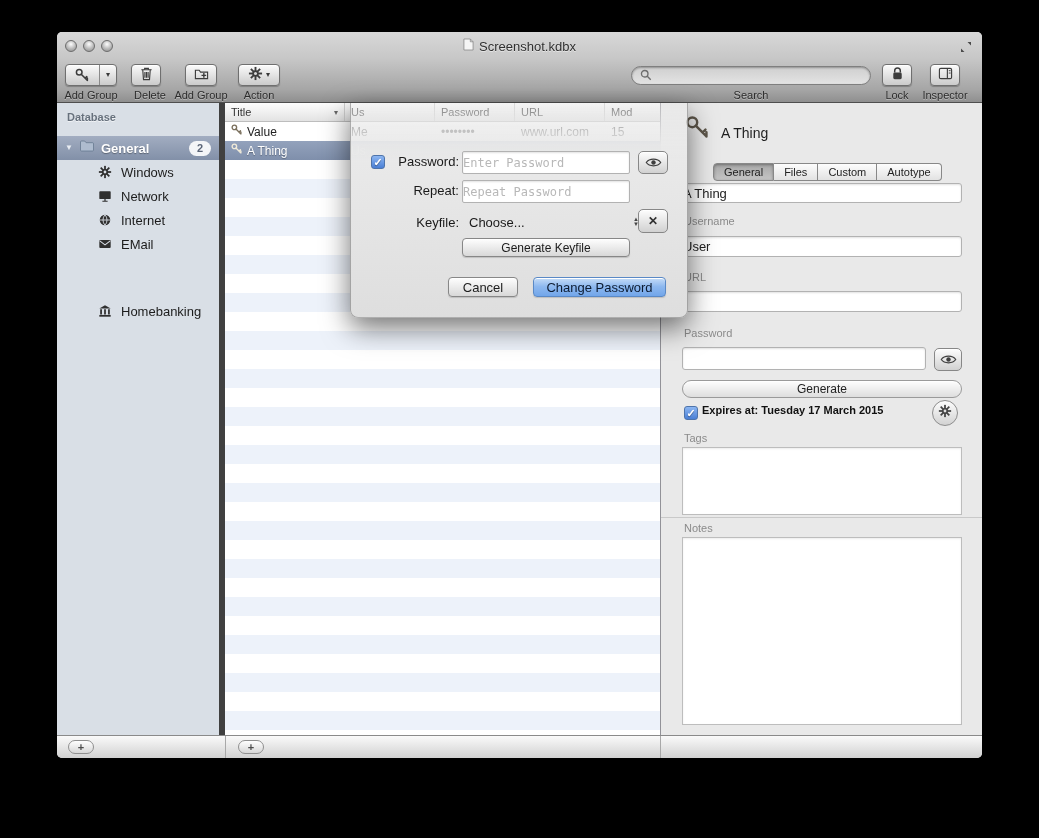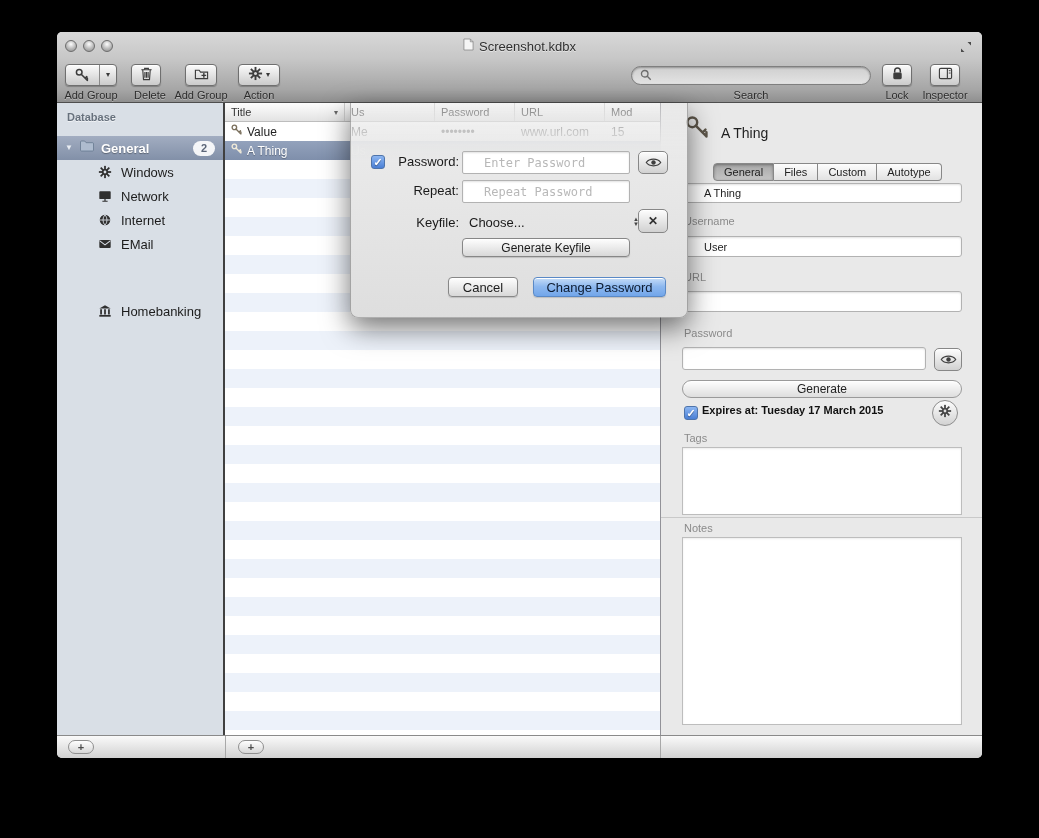--- a/index.html
+++ b/index.html
@@ -27,21 +27,21 @@
   .ddarrow{font-size:8px;color:#3a3a3a;line-height:1;}
   .tlabel{position:absolute;top:57px;font-size:11px;color:#2c2c2c;text-align:center;
           text-shadow:0 1px 0 rgba(255,255,255,.35);}
   .search{position:absolute;left:574px;top:34px;width:240px;height:19px;box-sizing:border-box;
           border:1px solid #7f7f7f;border-radius:10px;background:linear-gradient(#cfcfcf,#e3e3e3);
           box-shadow:inset 0 1px 2px rgba(0,0,0,.3);display:flex;align-items:center;padding:0 8px;gap:4px;}
   .search input{border:none;outline:none;background:transparent;flex:1;font-size:12px;color:#222;min-width:0;}
 
   
   .sidebar{position:absolute;left:0;top:71px;width:168px;height:632px;box-sizing:border-box;
-           background:#d9dfe6;border-right:2px solid #404040;}
+           background:#d9dfe6;border-right:6px solid #404040;}
   .sbheader{position:absolute;left:10px;top:8px;font-size:11px;font-weight:bold;color:#67717d;
             text-shadow:0 1px 0 rgba(255,255,255,.6);}
   .sbgroup{position:absolute;left:0;top:33px;width:100%;height:24px;box-sizing:border-box;
            background:linear-gradient(#a2adc1,#8290a8);display:flex;align-items:center;padding:0 8px;gap:6px;}
   .sbgroup .lbl{flex:1;font-size:13px;font-weight:bold;color:#fff;text-shadow:0 1px 1px rgba(0,0,0,.35);}
   .disclosure{font-size:8px;color:#e8ecf2;line-height:1;}
   .badge{background:rgba(255,255,255,.9);color:#5c6678;font-size:11px;font-weight:bold;
          border-radius:9px;padding:1px 8px;line-height:13px;}
   .sbitem{position:absolute;left:0;width:100%;height:24px;box-sizing:border-box;display:flex;
           align-items:center;padding-left:40px;gap:8px;font-size:13px;color:#1c1c1c;}
@@ -64,21 +64,21 @@
 
   
   .sheet{position:absolute;left:293px;top:71px;width:338px;height:215px;z-index:40;
          border-radius:0 0 8px 8px;box-sizing:border-box;
          background:linear-gradient(180deg,rgba(233,233,233,.40) 0px,rgba(233,233,233,.78) 26px,
                     rgba(233,233,233,.97) 42px,#e9e9e9 60px,#dedede 100%);
          box-shadow:0 10px 28px rgba(0,0,0,.55);border:1px solid rgba(90,90,90,.45);border-top:none;}
   .shlabel{position:absolute;width:70px;height:20px;line-height:20px;font-size:13px;color:#1a1a1a;
            text-align:right;}
   .field{position:absolute;box-sizing:border-box;border:1px solid #b2b2b2;border-radius:2px;background:#fff;
-         box-shadow:inset 0 1px 2px rgba(0,0,0,.12);font-size:11px;color:#222;padding:0 21px;outline:none;
+         box-shadow:inset 0 1px 2px rgba(0,0,0,.12);font-size:13px;color:#222;padding:0 0;outline:none;
          font-family:"Liberation Sans",sans-serif;}
   .field::placeholder{color:#b8b8b8;font-family:"DejaVu Sans Mono",monospace;font-size:12px;}
   .sqbtn{position:absolute;box-sizing:border-box;border:1px solid #878787;border-radius:5px;
          background:linear-gradient(#fdfdfd,#d1d1d1);box-shadow:inset 0 1px 0 #fff;
          display:flex;align-items:center;justify-content:center;}
   .cb{position:absolute;width:14px;height:14px;box-sizing:border-box;border-radius:3px;border:1px solid #4e74ab;
       background:linear-gradient(#8cb6f2,#4a7fd5);display:flex;align-items:center;justify-content:center;
       color:#fff;font-size:11px;font-weight:bold;line-height:1;text-shadow:0 1px 1px rgba(0,0,0,.4);}
   .popup{position:absolute;display:flex;align-items:center;font-size:13px;color:#1a1a1a;}
   .stepper{display:flex;flex-direction:column;line-height:5px;font-size:6px;color:#444;margin-left:8px;}

